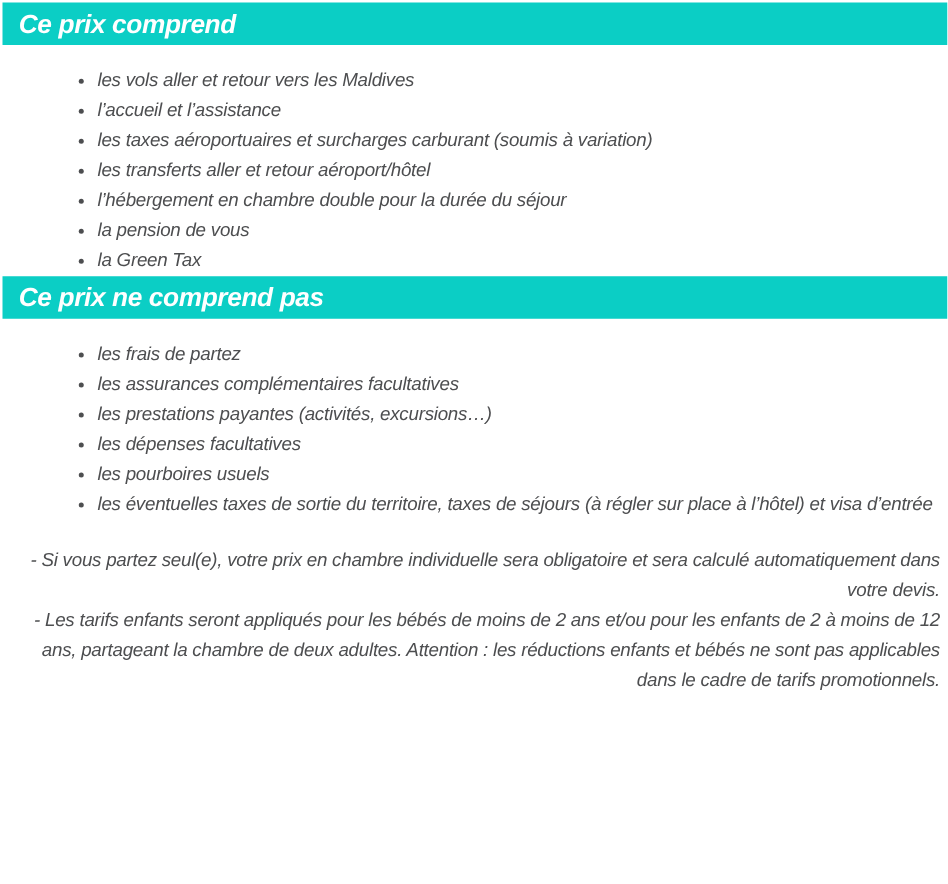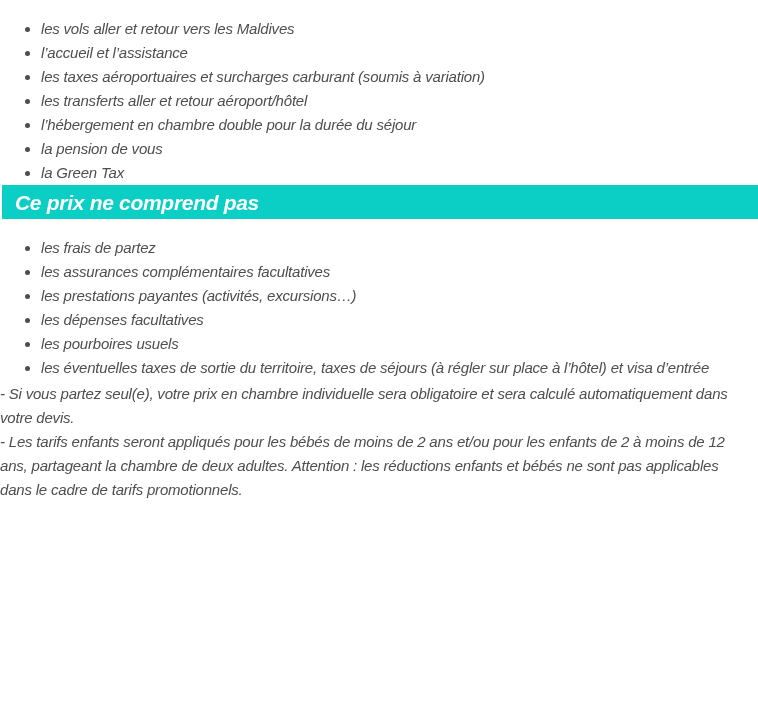--- a/index.html
+++ b/index.html
@@ -42,42 +42,47 @@
     margin: 17px 0 0 0;
     padding: 0 10px 0 41px;
     list-style: disc;
   }
   ul.list li {
     font-size: 15px;
     font-style: italic;
     line-height: 24px;
     letter-spacing: -0.2px;
     color: #4d4e50;
+    margin-left: 37px;
   }
   .list-1 { margin-bottom: 54px; }
   .list-2 { margin-bottom: 48px; }
   .notes {
-    margin-top: 2px;
+    margin-top: 21px;
     padding-right: 6px;
+    text-align: right;
   }
   .notes p {
     margin: 0;
     font-size: 15px;
     font-style: italic;
     line-height: 24px;
     letter-spacing: -0.2px;
     color: #4d4e50;
   }
 </style>
 </head>
 <body>
 
 <div class="page">
 
   <section>
+    <header class="bar bar-1">
+      <h2>Ce prix comprend</h2>
+    </header>
     <ul class="list list-1">
       <li>les vols aller et retour vers les Maldives</li>
       <li>l’accueil et l’assistance</li>
       <li>les taxes aéroportuaires et surcharges carburant (soumis à variation)</li>
       <li>les transferts aller et retour aéroport/hôtel</li>
       <li>l’hébergement en chambre double pour la durée du séjour</li>
       <li>la pension de vous</li>
       <li>la Green Tax</li>
     </ul>
   </section>

